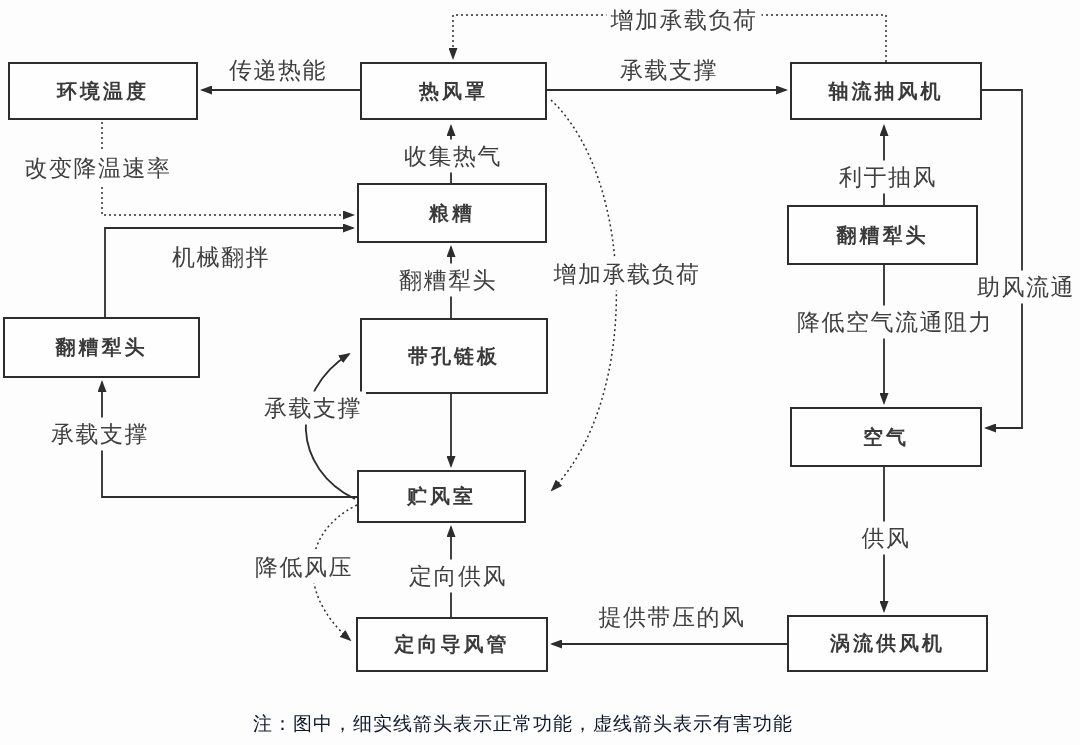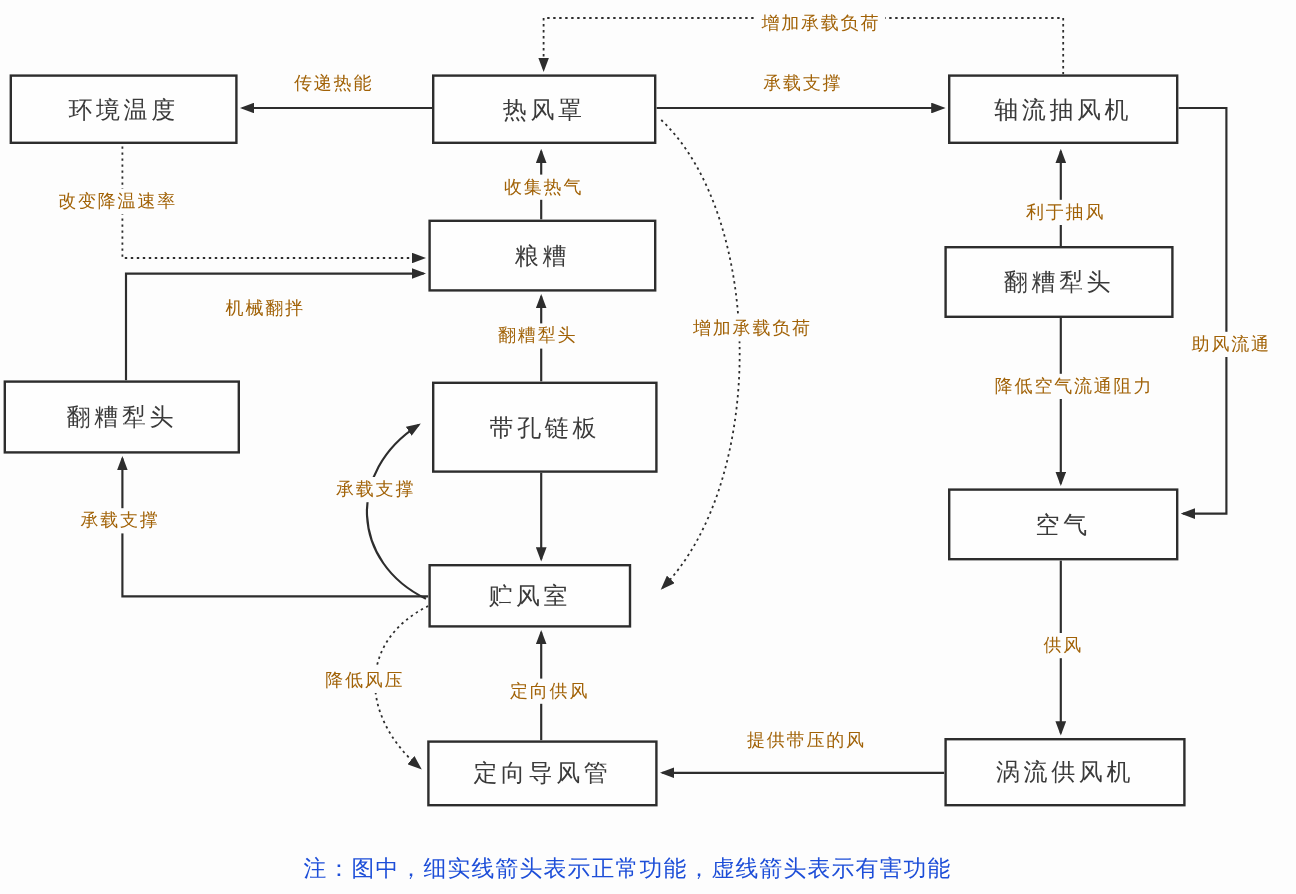--- a/index.html
+++ b/index.html
@@ -4,29 +4,29 @@
 <style>
   html,body{margin:0;padding:0;background:#ffffff;}
   .stage{
     position:relative;width:1080px;height:745px;background:#fdfdfd;
     font-family:"Liberation Serif","DejaVu Serif",serif;color:#3b3b3b;overflow:hidden;
   }
   .edges{position:absolute;left:0;top:0;}
   .node{
     position:absolute;border:2px solid #2d2d2d;background:#fefefe;
     display:flex;align-items:center;justify-content:center;
-    font-size:20px;letter-spacing:3px;color:#3a3a3a;box-sizing:border-box;
+    font-size:20px;letter-spacing:3px;color:#3a3a3a;box-sizing:border-box;font-weight:bold;
   }
   .elabel{
     position:absolute;transform:translate(-50%,-50%);
     background:#fdfdfd;padding:1px 4px;white-space:nowrap;
-    font-size:15px;letter-spacing:1.5px;color:#a16207;
+    font-size:23px;letter-spacing:1.5px;color:#404040;
   }
   .note{
-    position:absolute;left:253px;top:711px;font-size:19px;letter-spacing:1px;color:#1d4ed8;
+    position:absolute;left:253px;top:711px;font-size:19px;letter-spacing:1px;color:#0f172a;
     white-space:nowrap;
   }
 </style>
 </head>
 <body>
 
 <div class="stage">
 
   <svg class="edges" width="1080" height="745" viewBox="0 0 1080 745">
     <defs>

